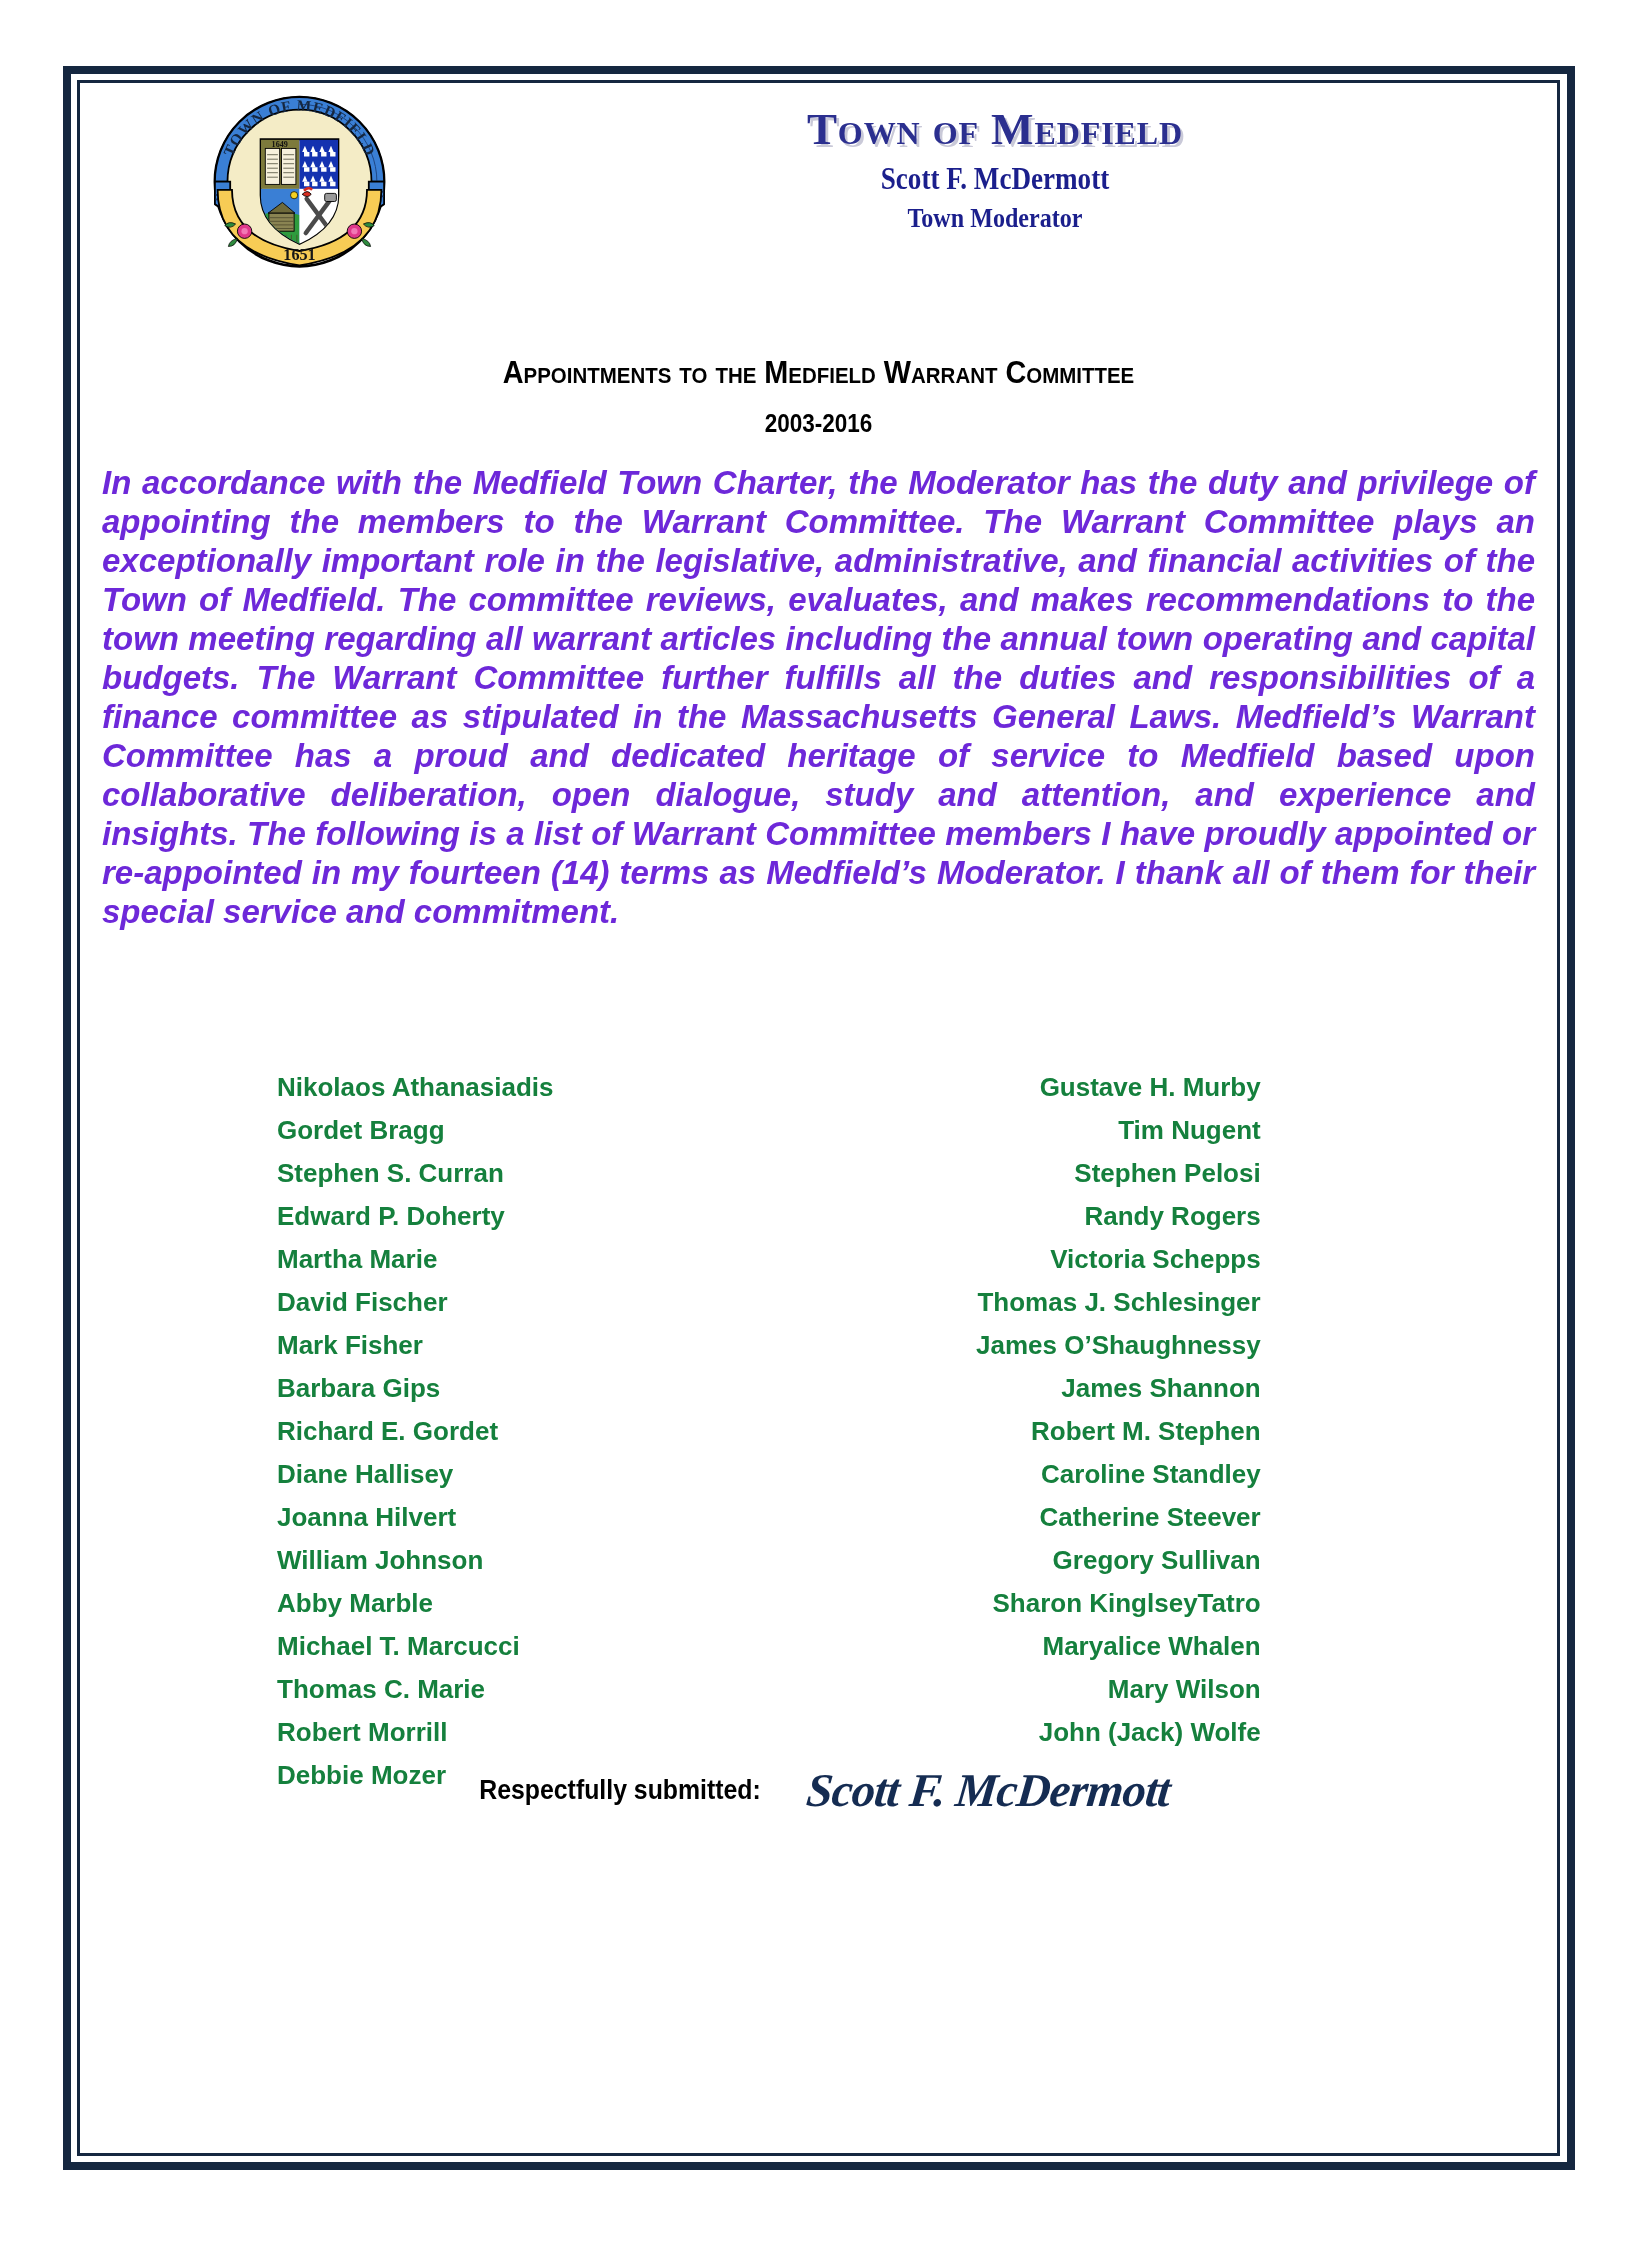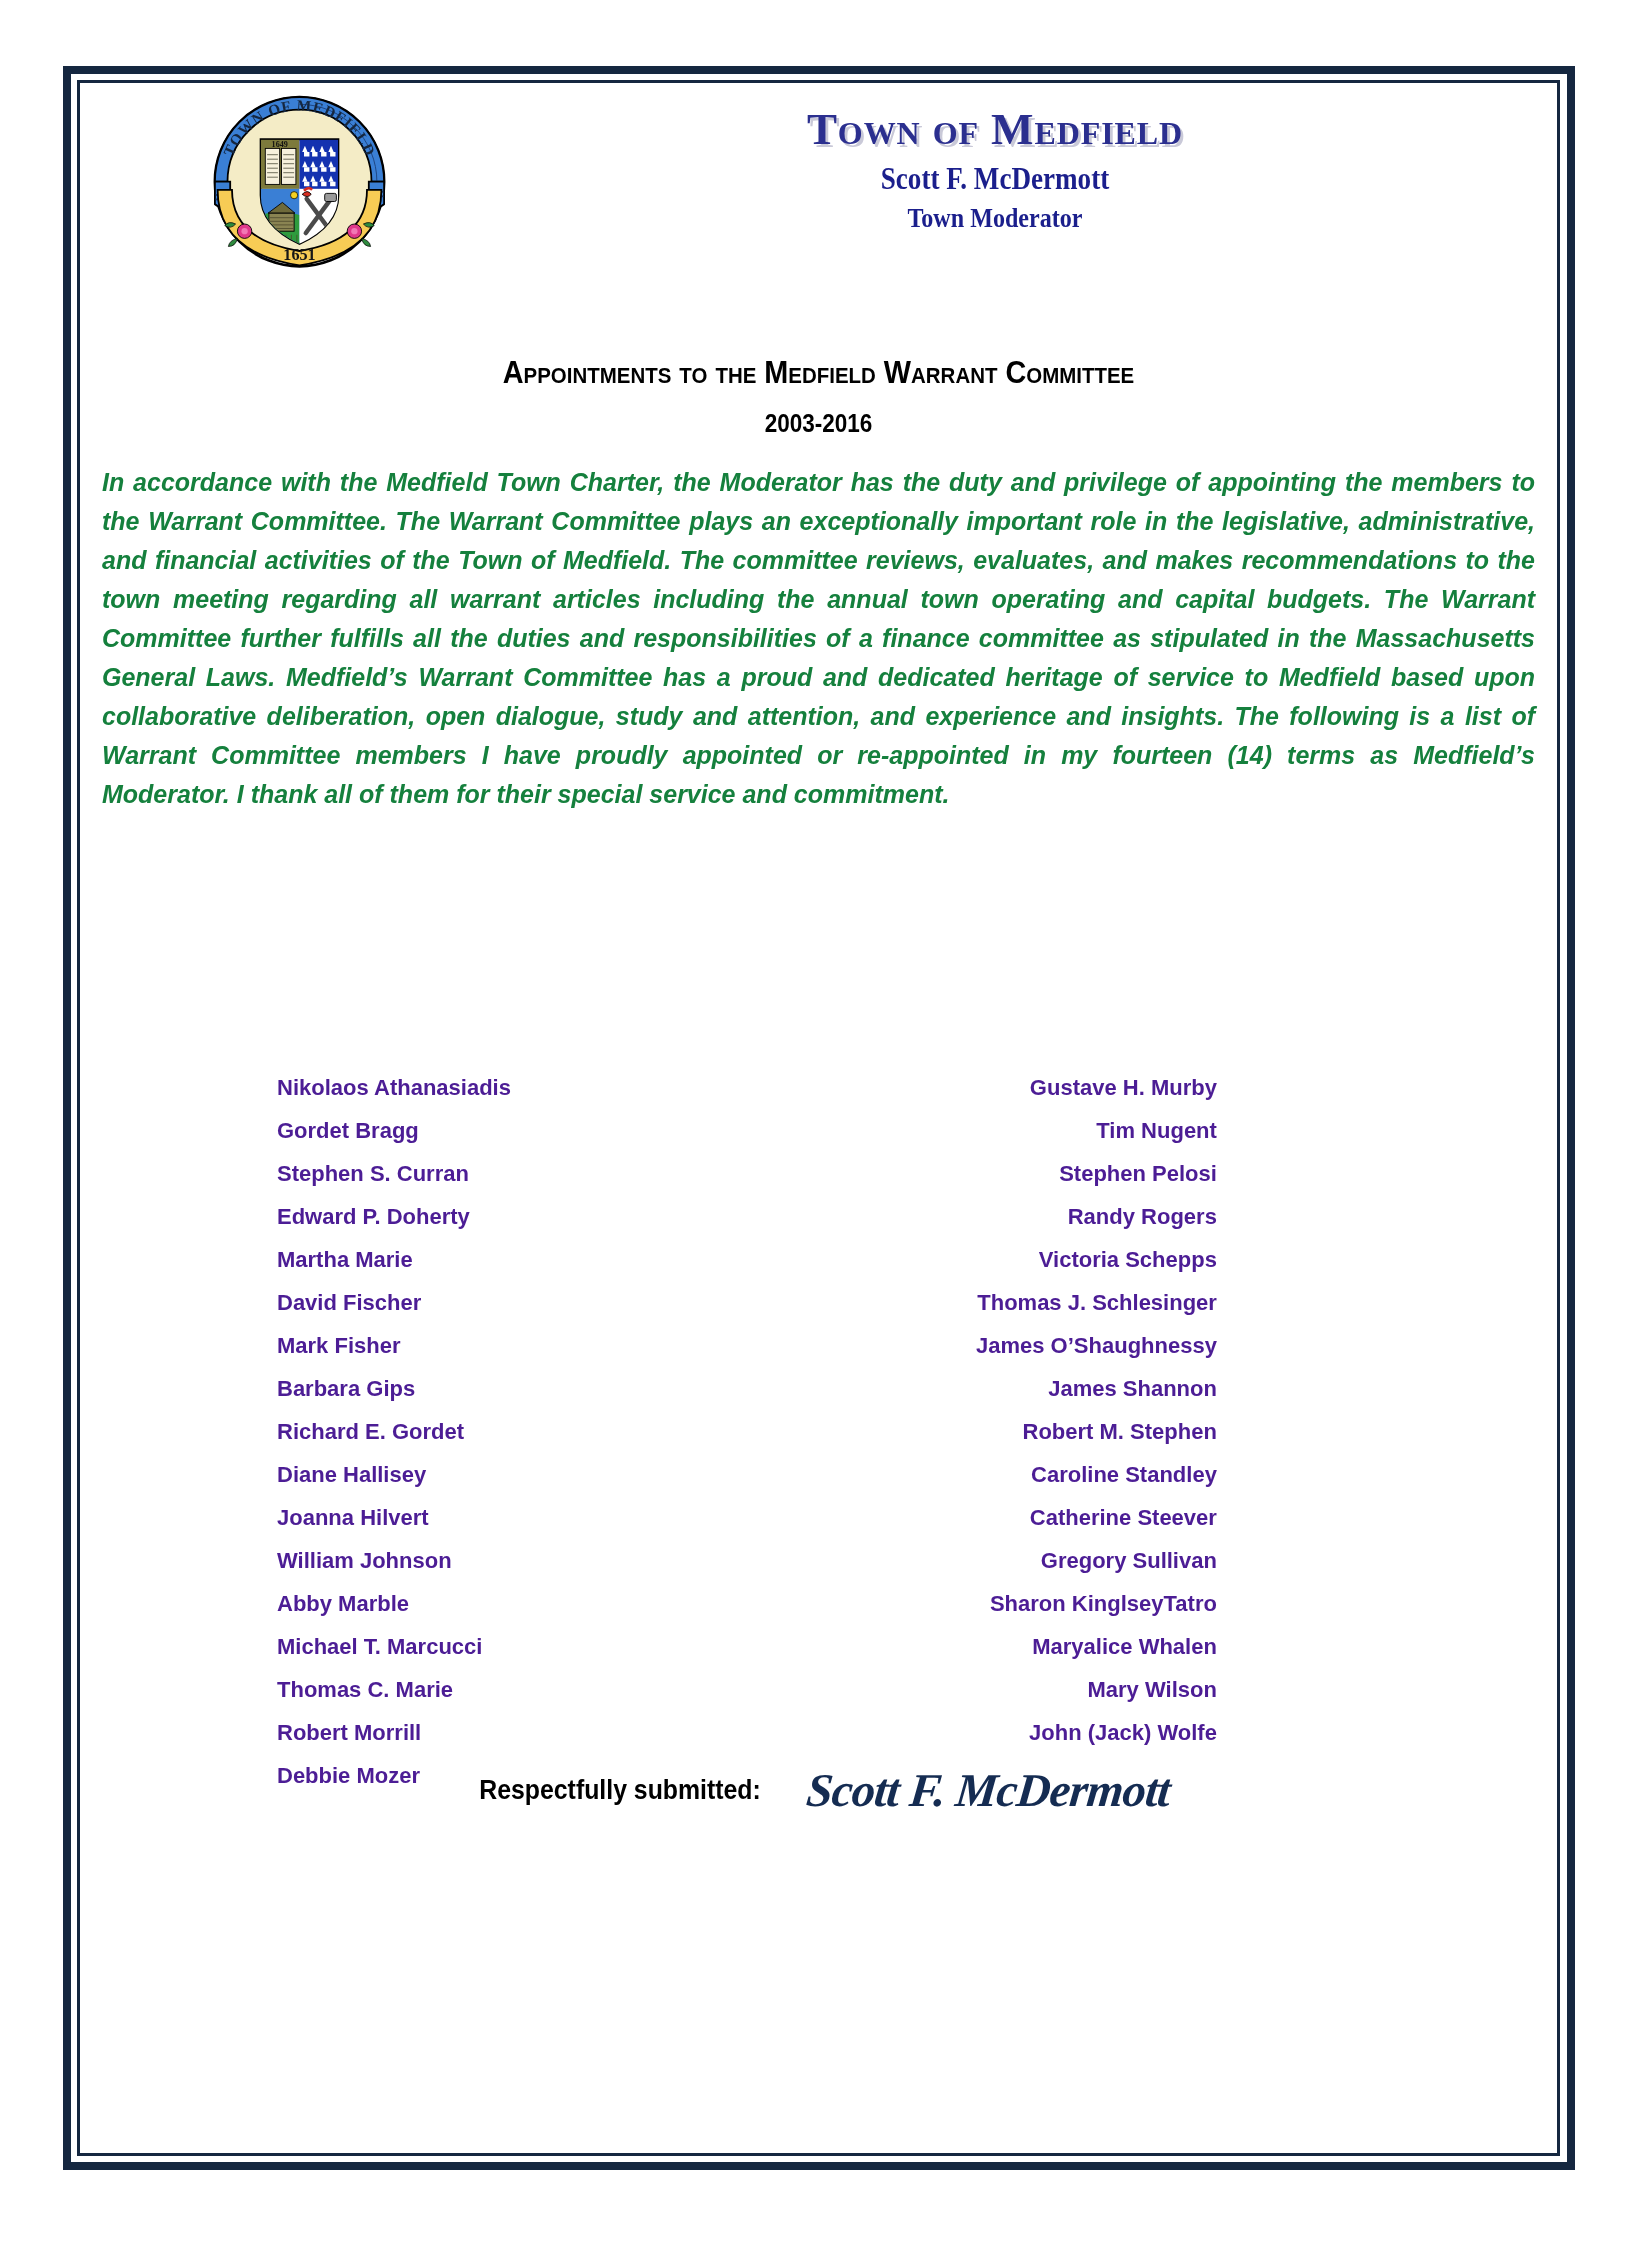--- a/index.html
+++ b/index.html
@@ -134,23 +134,23 @@
 
   
   .body-text {
     position: absolute;
     left: 16px;
     top: 374px;
     width: 1433px;
     font-family: "Liberation Sans", sans-serif;
     font-style: italic;
     font-weight: bold;
-    font-size: 25px;
+    font-size: 33px;
     line-height: 39px;
-    color: #15803d;
+    color: #6d28d9;
     text-align: justify;
     text-justify: inter-word;
   }
 
   
   .names {
     position: absolute;
     left: 0;
     top: 977px;
     width: 1465px;
@@ -161,22 +161,22 @@
     top: 0;
   }
   .col-left  { left: 191px; }
   .col-right { left: 890px; text-align: right; }
 
   .name-row {
     height: 43px;
     line-height: 43px;
     font-family: "Liberation Sans", sans-serif;
     font-weight: bold;
-    font-size: 22px;
-    color: #4c1d95;
+    font-size: 26px;
+    color: #15803d;
     white-space: nowrap;
   }
 
   
   .sign-line {
     position: absolute;
     left: 0;
     top: 1674px;
     width: 1465px;
     text-align: center;

